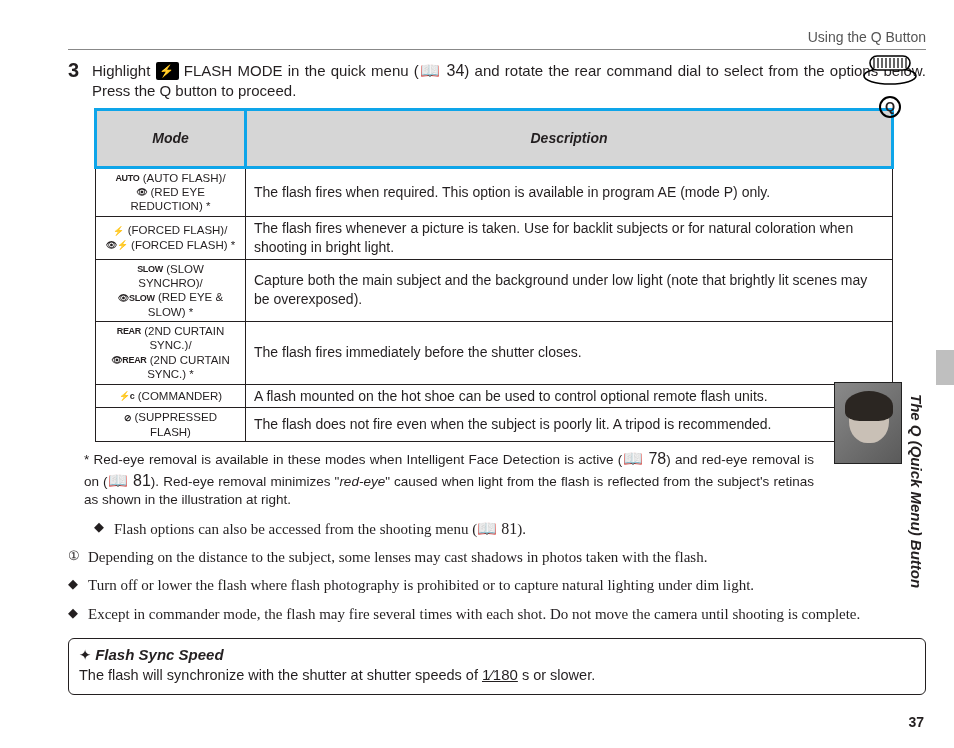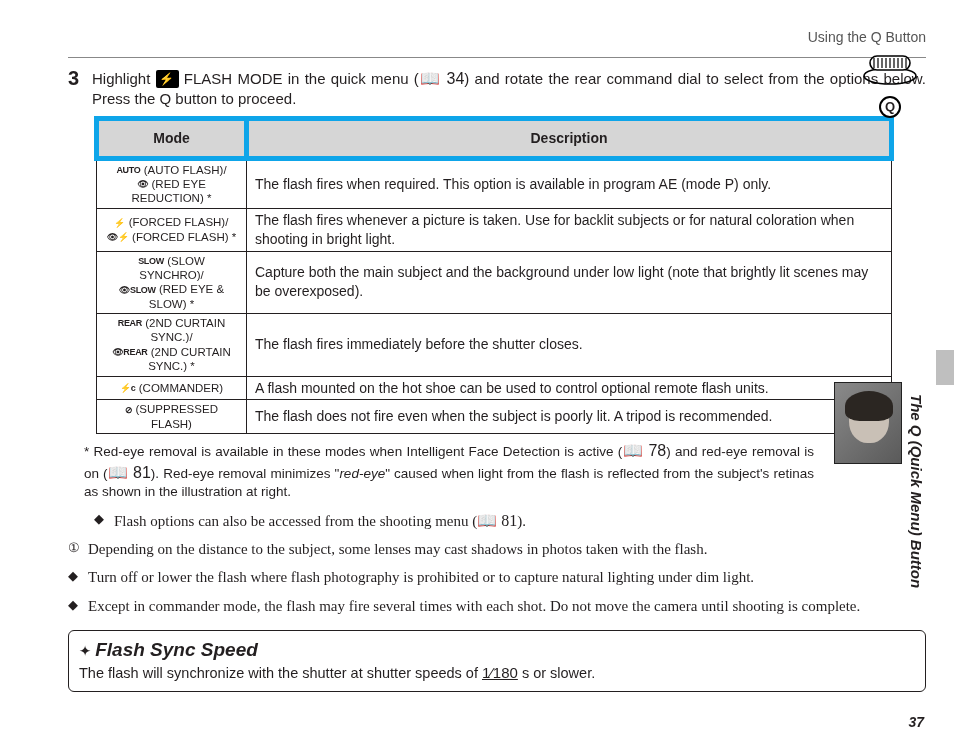--- a/index.html
+++ b/index.html
@@ -12,21 +12,21 @@
     position: relative;
     padding: 28px 28px 28px 68px;
     font-size: 15px;
     line-height: 1.35;
   }
   .header-bar {
     text-align: right;
     font-size: 14px;
     color: #555;
     border-bottom: 1px solid #888;
-    padding-bottom: 10px;
+    padding-bottom: 2px;
     margin-bottom: 10px;
   }
   .step {
     display: flex;
     gap: 8px;
     margin-bottom: 6px;
   }
   .step-num {
     font-weight: 700;
     font-size: 20px;
@@ -49,23 +49,24 @@
   .book-ref { font-size: 16px; }
   table.modes {
     border-collapse: collapse;
     width: 800px;
     margin: 4px 0 6px 26px;
     font-size: 14px;
   }
   table.modes th {
     background: #d6d6d6;
     font-weight: 700;
+    font-style: italic;
     text-align: center;
-    border: 5px solid #0ea5e9;
-    padding: 8px 6px;
+    border: 3px solid #0ea5e9;
+    padding: 18px 6px;
   }
   table.modes td {
     border: 1px solid #231f20;
     padding: 2px 8px;
     vertical-align: middle;
   }
   table.modes td.mode-col {
     text-align: center;
     font-size: 11.5px;
     line-height: 1.25;
@@ -104,42 +105,41 @@
     font-size: 13px;
   }
   .indented { margin-left: 26px; width: 750px; }
   .note-box {
     border: 1px solid #231f20;
     border-radius: 6px;
     padding: 6px 10px 8px 10px;
     margin-top: 14px;
     font-size: 14.5px;
   }
-  .note-box .title { font-weight: 700; font-style: italic; font-size: 19px; }
+  .note-box .title { font-weight: 700; font-style: italic; font-size: 15px; }
   .side-tab {
     position: absolute;
     right: 28px;
     top: 394px;
     writing-mode: vertical-rl;
     font-weight: 700;
     font-style: italic;
     font-size: 15px;
   }
   .side-gray {
     position: absolute;
     right: 0; top: 350px;
     width: 18px; height: 35px;
     background: #bfbfbf;
   }
   .pagenum {
     position: absolute;
     right: 30px;
     bottom: 16px;
     font-weight: 700;
-    font-style: italic;
     font-size: 14px;
   }
   .dial-illus {
     position: absolute;
     right: 34px; top: 52px;
     width: 60px; text-align: center;
   }
   .dial-illus svg { display:block; margin:0 auto 6px auto; }
   .q-circle {
     width: 22px; height: 22px;

